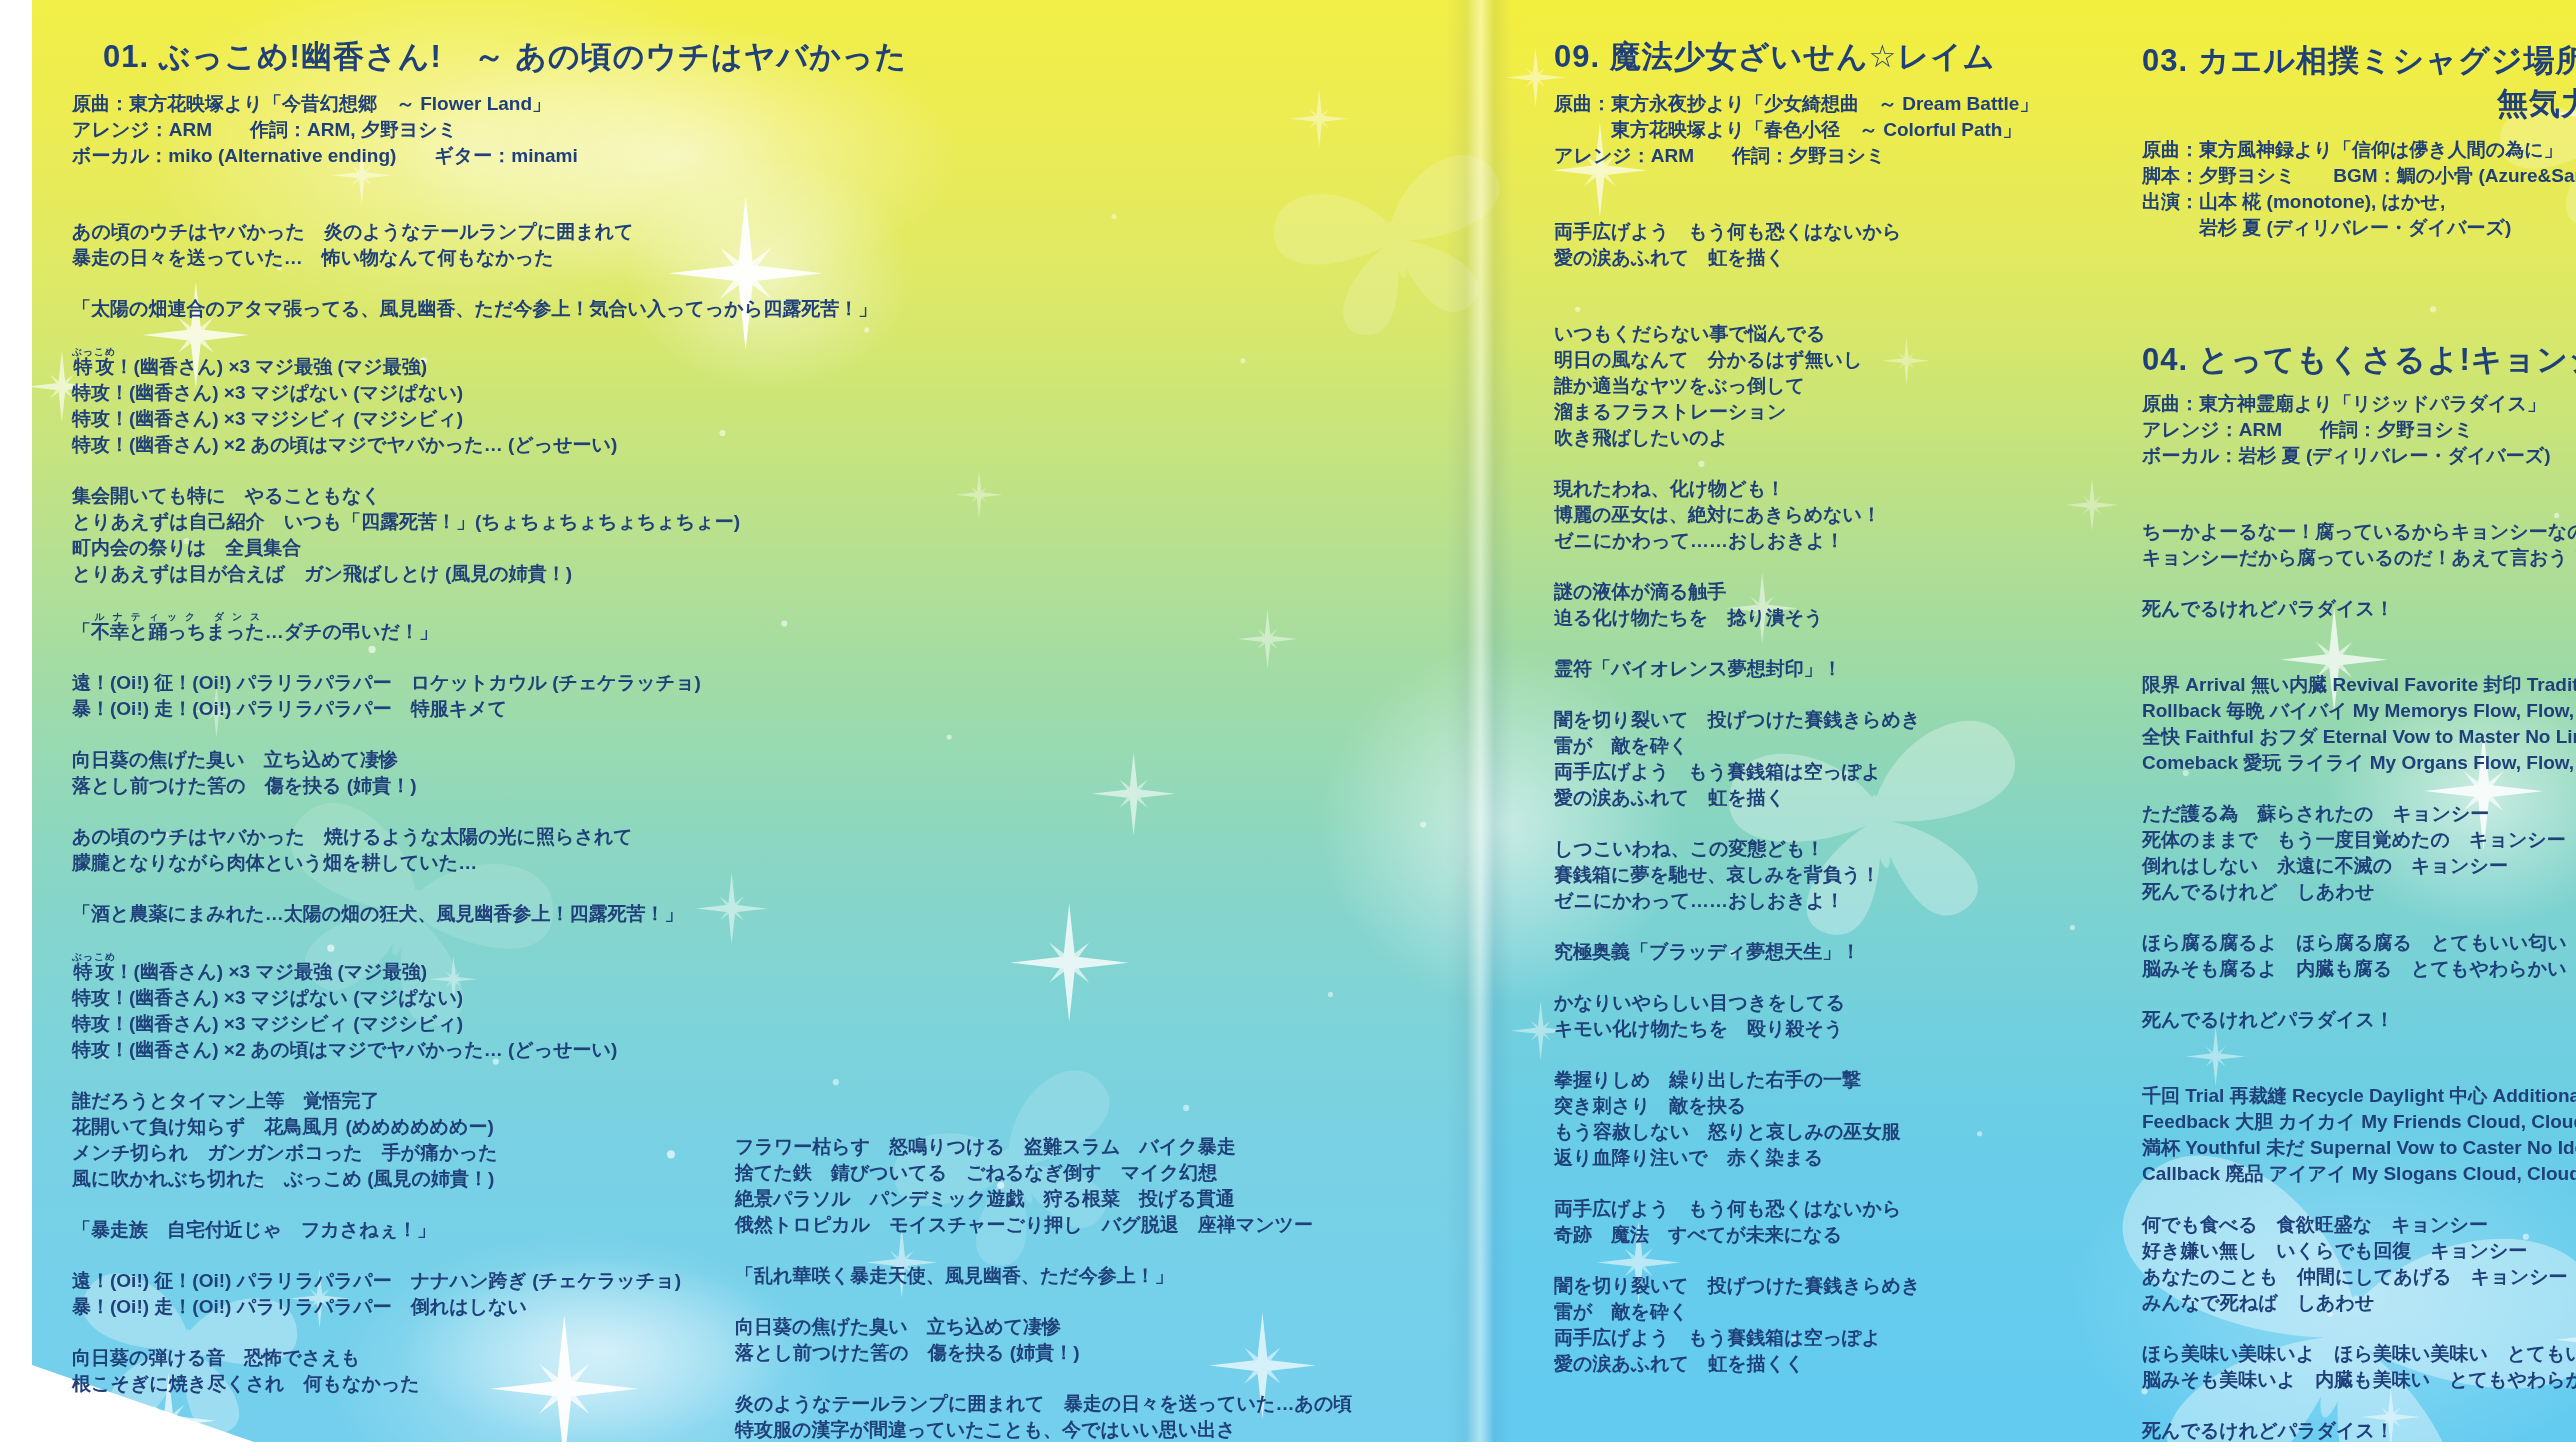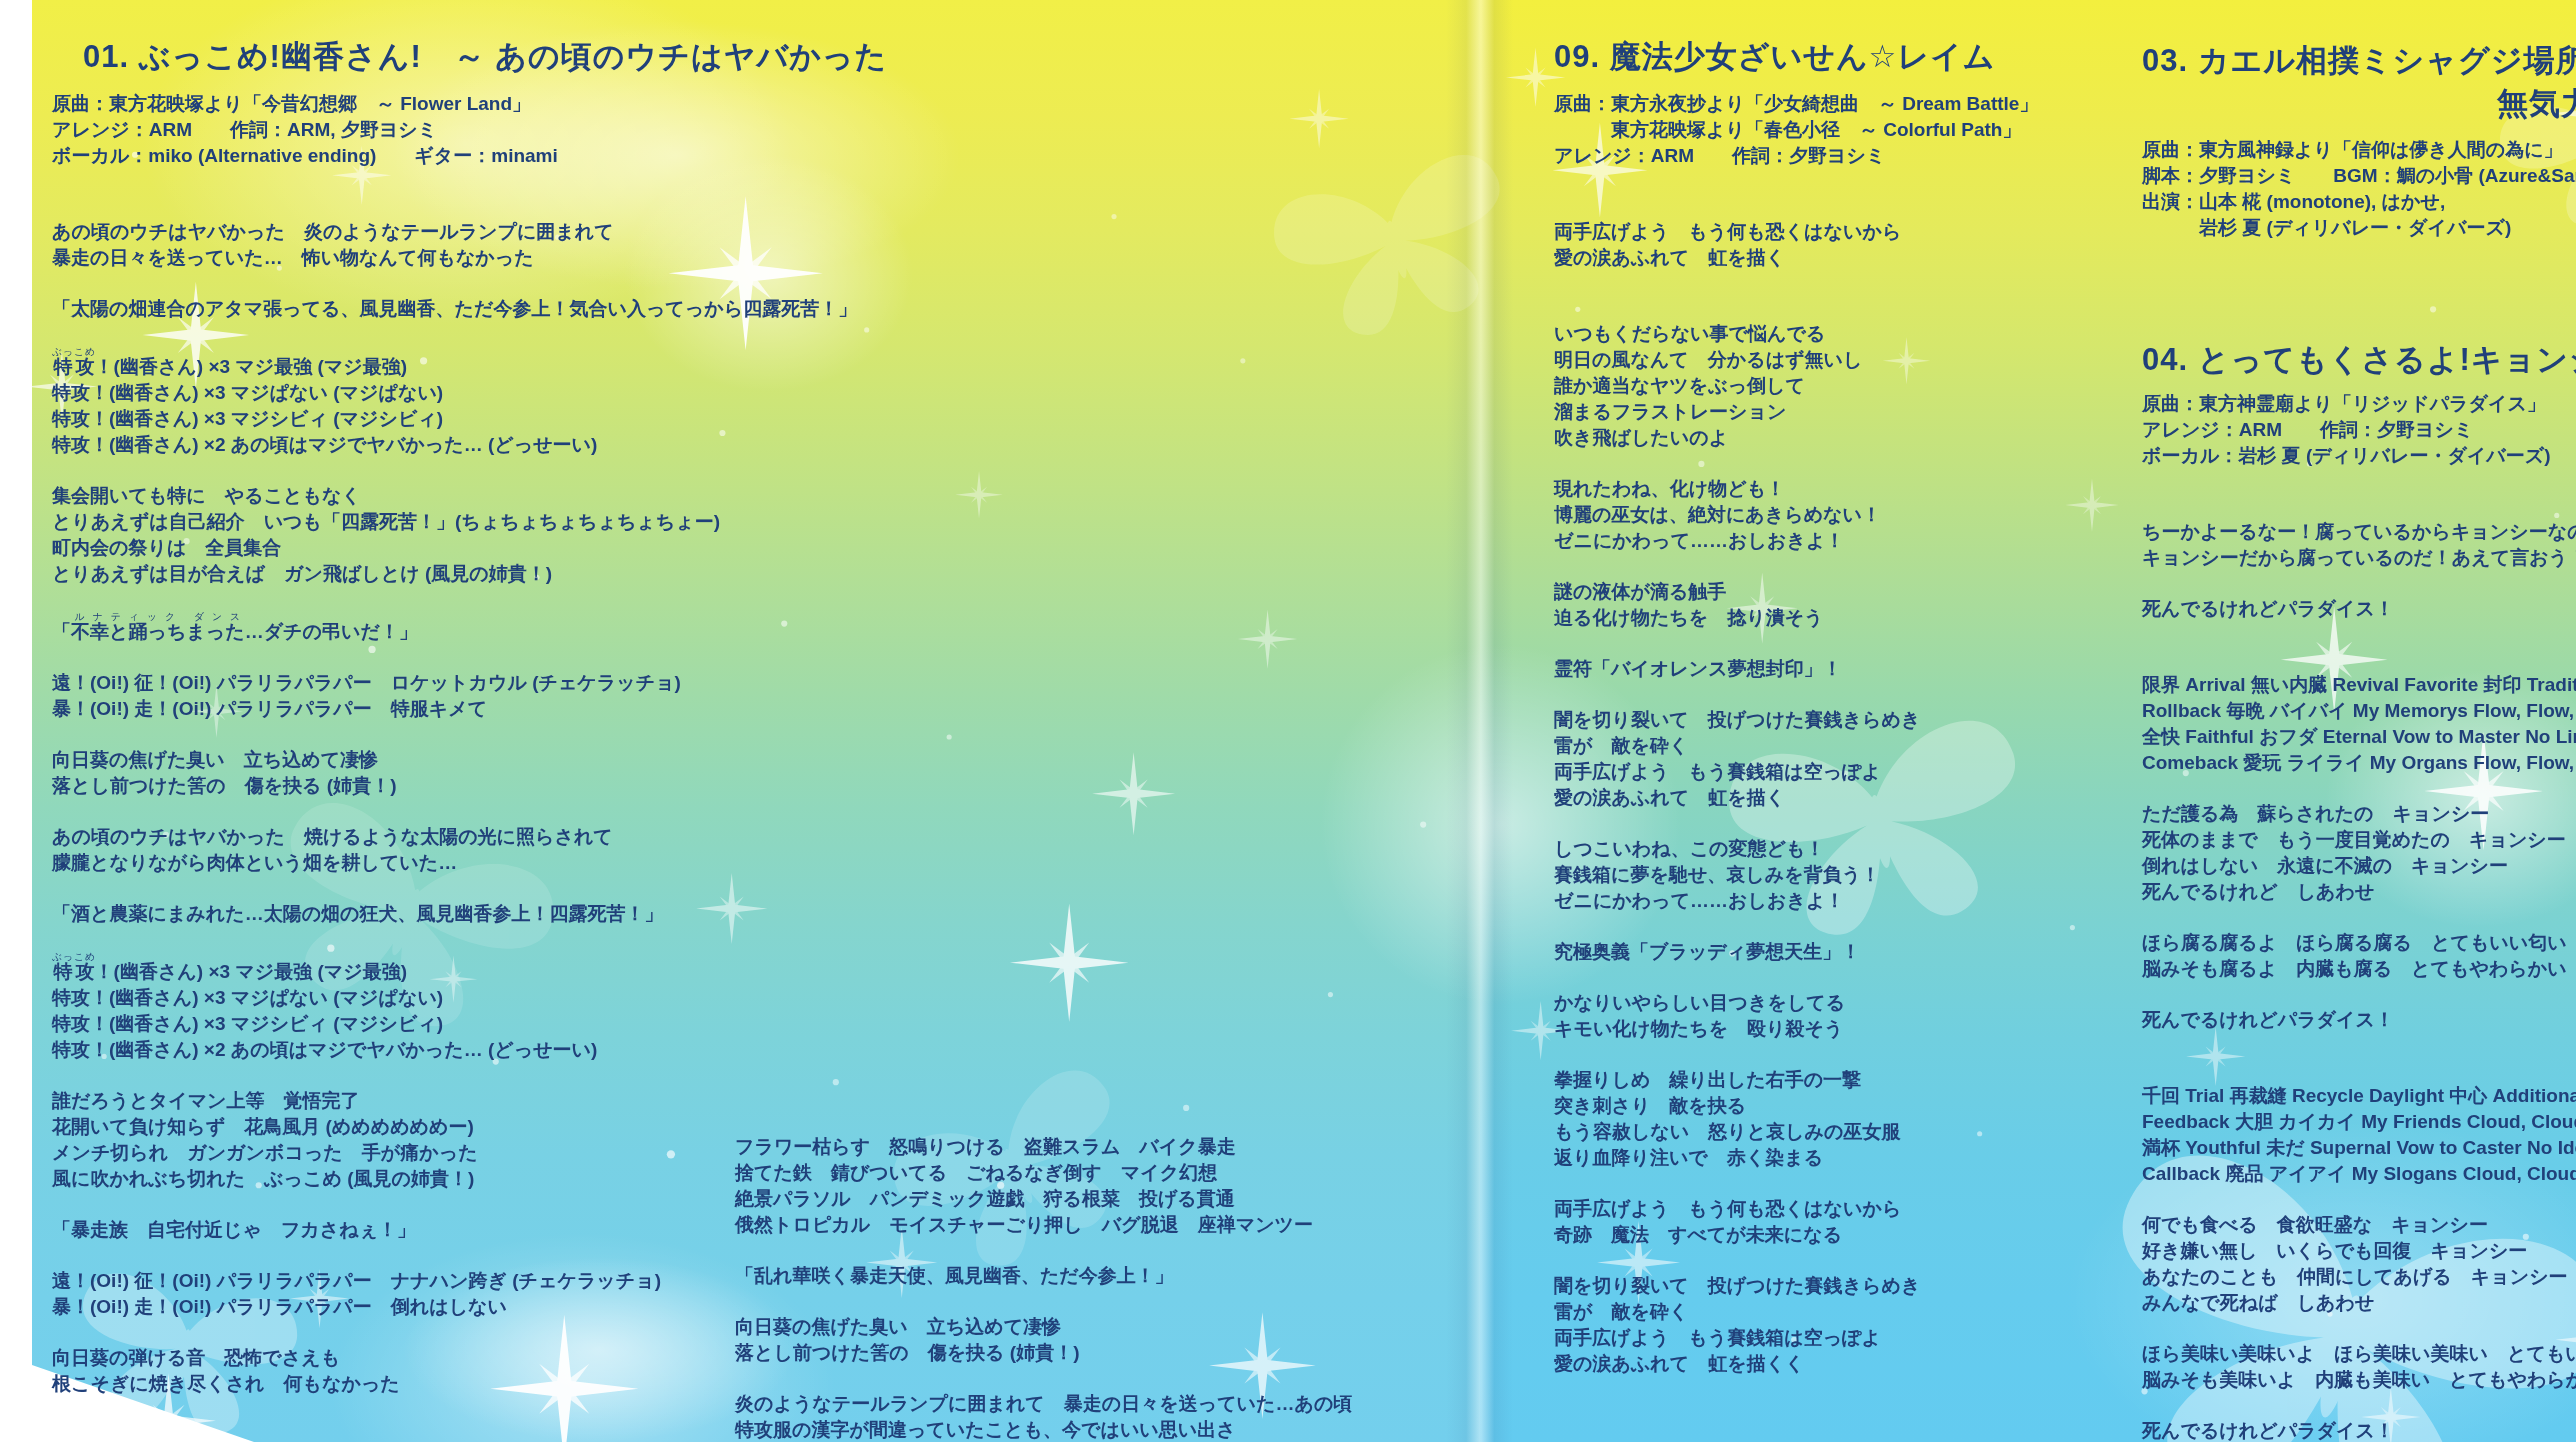--- a/index.html
+++ b/index.html
@@ -41,22 +41,22 @@
   .col { position:absolute; }
   .ttl { font-size:31px; line-height:36px; letter-spacing:1px; margin:0 0 15.5px 0; white-space:pre; }
   .ttl .t2 { text-indent:355px; }
   .ttl3 { line-height:43px; margin-bottom:12.4px; }
   .ttl-indent { padding-left:31px; }
   .block { margin-bottom:25px; }
   .mb2 { margin-bottom:50px; }
   .mbxl { margin-bottom:101px; }
   .t04 { margin-bottom:12.4px; }
   .line { font-size:19px; line-height:26px; white-space:pre; }
-  ruby rt { font-size:9.8px; font-weight:normal; letter-spacing:1px; }
-  #col-l-main { left:20px;   top:39px;  width:835px; }
+  ruby rt { font-size:9.8px; font-weight:bold; letter-spacing:1px; }
+  #col-l-main { left:40px;   top:39px;  width:835px; }
   #col-l-sub  { left:703px; top:1134px; width:701px; }
   #col-m      { left:1522px; top:39px;  width:670px; }
   #col-r      { left:2110px; top:39px;  width:804px; }
 </style>
 </head>
 <body>
 
 <div class="scan">
   <div class="page page-left"></div>
   <div class="page page-right"></div>

